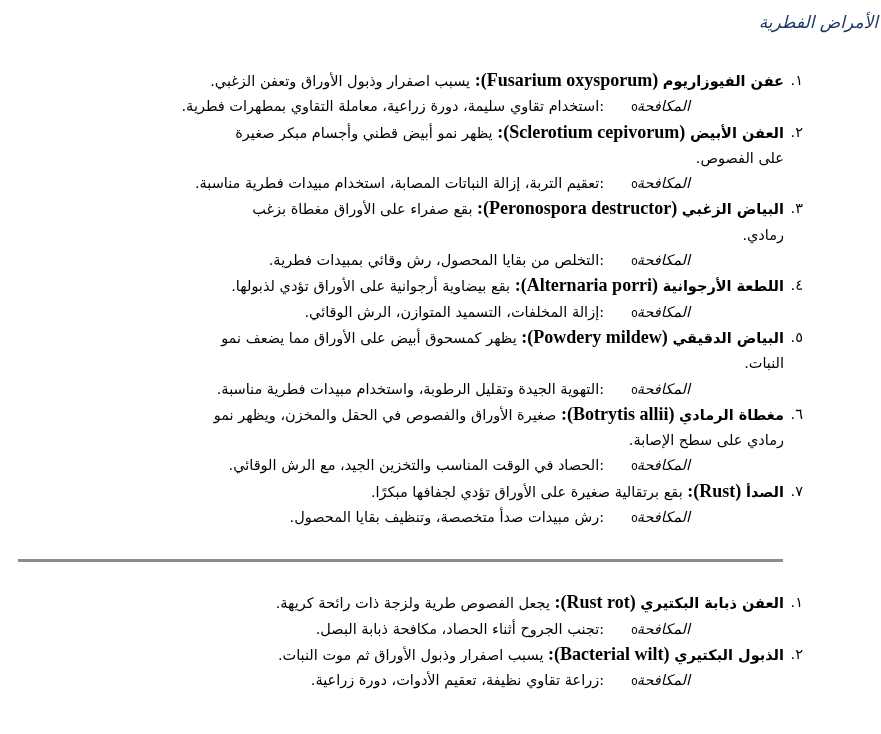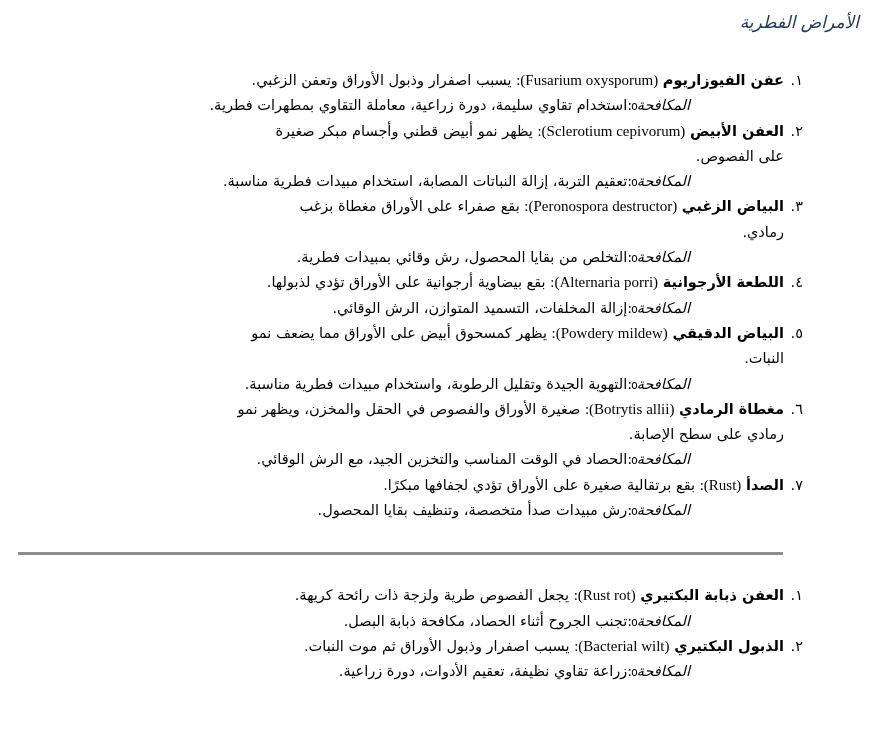--- a/index.html
+++ b/index.html
@@ -16,21 +16,21 @@
   .section-title {
     margin: 0;
     text-align: right;
     font-size: 17px;
     line-height: 26px;
     font-style: italic;
     font-weight: 400;
     color: var(--heading, #1f3864);
     font-family: "DejaVu Sans", sans-serif;
   }
-  .title-fungal    { padding: 9px 22px 0 0; }
+  .title-fungal    { padding: 9px 3px 0 0; }
   .title-bacterial { padding: 16px 41px 0 0; }
 
   .disease-list { margin-top: 33px; font-size: 14.5px; line-height: 25.3px; }
   .disease-list.bacterial { margin-top: 28px; }
 
   .item {
     position: relative;
     box-sizing: border-box;
     padding-right: 97px;
     padding-left: 95px;
@@ -38,39 +38,39 @@
   }
   .num {
     position: absolute;
     right: 78px;
     top: 0;
     line-height: 25.3px;
     white-space: nowrap;
   }
   .dname { font-weight: bold; }
   .latin {
-    font-weight: normal;
+    font-weight: bold;
     font-family: "Liberation Serif", "DejaVu Serif", serif;
-    font-size: 15px;
+    font-size: 18px;
     unicode-bidi: embed;
   }
   .sub {
     position: relative;
     box-sizing: border-box;
     padding-right: 94px; 
   }
   .bullet {
     position: absolute;
     right: 146px;
     top: 1px;
     font-size: 11.5px;
     line-height: 25.3px;
     font-family: "DejaVu Sans Mono", monospace;
   }
-  .control-label { font-style: italic; }
+  .control-label { font-style: italic; margin-left: 28px; }
 
   .divider {
     border: none;
     height: 3px;
     background: var(--divider, #8c8c8c);
     margin: 29px 98px 0 18px; 
     margin-right: 98px;
     margin-left: 18px;
   }
 </style>

